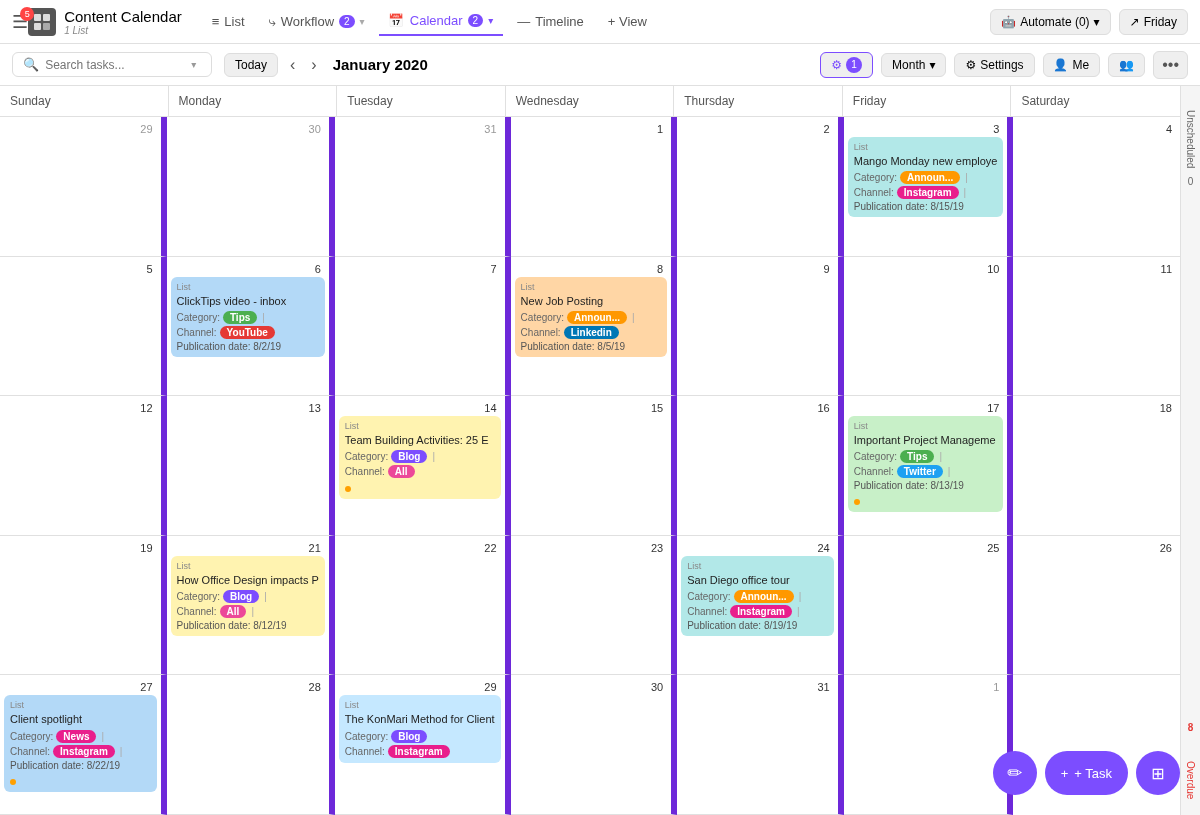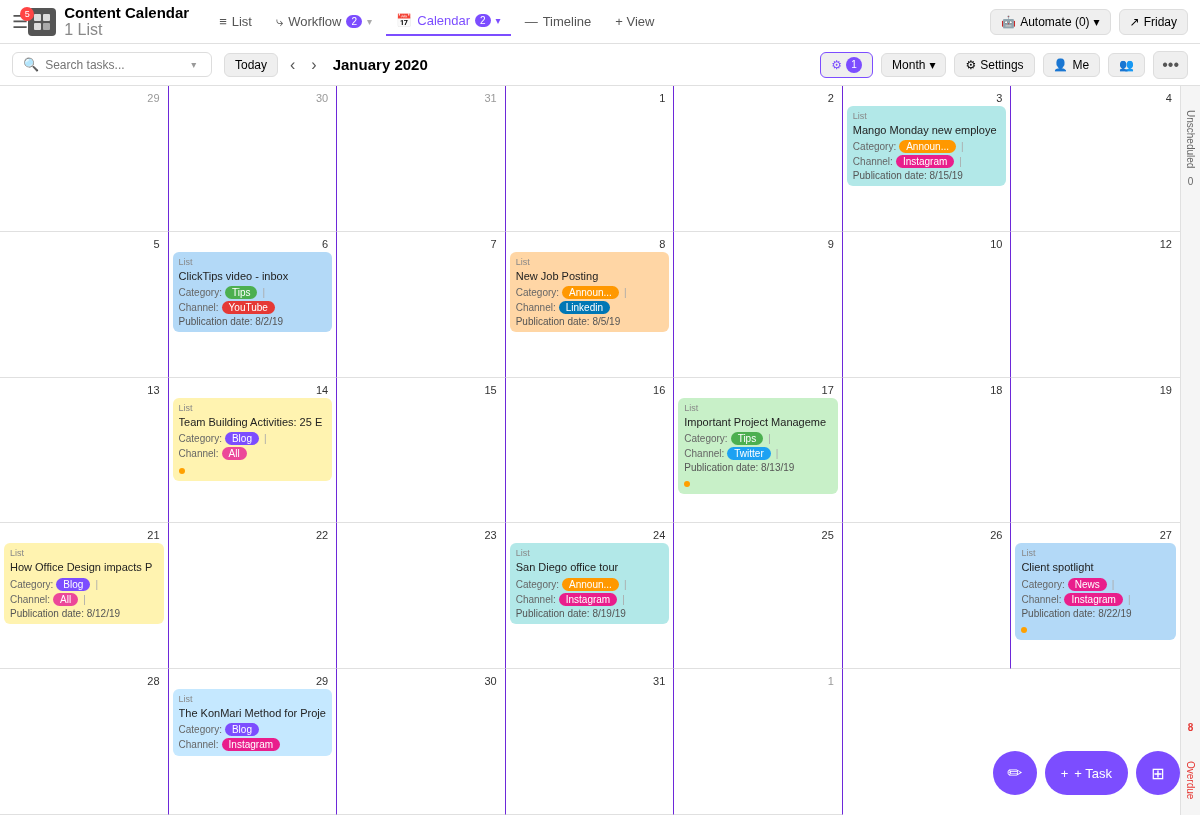--- a/index.html
+++ b/index.html
@@ -2,22 +2,22 @@
 <html><head>
   <meta charset="utf-8">
   <style>
     * { box-sizing: border-box; margin: 0; padding: 0; }
     body { font-family: -apple-system, BlinkMacSystemFont, 'Segoe UI', sans-serif; font-size: 13px; background: #fff; overflow: hidden; }
 
     
     .header { display: flex; align-items: center; padding: 0 12px; height: 44px; border-bottom: 1px solid #e0e0e0; background: #fff; }
     .notif-badge { position: absolute; top: -4px; right: -6px; background: #f44; color: #fff; border-radius: 50%; font-size: 9px; width: 14px; height: 14px; display: flex; align-items: center; justify-content: center; }
     .app-icon { width: 28px; height: 28px; background: #555; border-radius: 4px; display: flex; align-items: center; justify-content: center; color: #fff; font-size: 14px; margin-right: 8px; }
-    .title-area h1 { font-size: 15px; font-weight: 700; }
-    .title-area .subtitle { font-size: 16px; color: #888; }
+    .title-area h1 { font-size: 15px; font-weight: 400; }
+    .title-area .subtitle { font-size: 10px; color: #888; font-style: italic; }
     .nav-tabs { display: flex; align-items: center; gap: 4px; margin-left: 20px; }
     .nav-tab { display: flex; align-items: center; gap: 5px; padding: 6px 10px; border-radius: 6px; cursor: pointer; color: #555; font-size: 13px; text-decoration: none; }
     .nav-tab.active { color: #7c4dff; border-bottom: 2px solid #7c4dff; border-radius: 0; }
     .nav-tab .badge { background: #7c4dff; color: #fff; border-radius: 8px; padding: 1px 5px; font-size: 10px; }
     .nav-tab.active .badge { background: #7c4dff; }
     .header-right { margin-left: auto; display: flex; align-items: center; gap: 8px; }
     .automate-btn { display: flex; align-items: center; gap: 4px; padding: 5px 10px; border: 1px solid #ddd; border-radius: 6px; cursor: pointer; font-size: 12px; }
     .share-btn { display: flex; align-items: center; gap: 4px; padding: 5px 10px; border: 1px solid #ddd; border-radius: 6px; cursor: pointer; font-size: 12px; }
 
     
@@ -37,38 +37,38 @@
     .me-btn { display: flex; align-items: center; gap: 4px; padding: 4px 10px; border: 1px solid #ddd; border-radius: 6px; cursor: pointer; font-size: 12px; }
     .more-btn { padding: 4px 8px; border: 1px solid #ddd; border-radius: 6px; cursor: pointer; font-size: 16px; color: #555; }
 
     
     .calendar-wrapper { display: flex; height: calc(815px - 86px); }
     .calendar-main { flex: 1; overflow: hidden; display: flex; flex-direction: column; }
     .day-headers { display: grid; grid-template-columns: repeat(7, 1fr); border-bottom: 1px solid #e0e0e0; }
     .day-header { padding: 8px 10px; font-size: 12px; font-weight: 500; color: #555; border-right: 1px solid #e0e0e0; }
     .day-header:last-child { border-right: none; }
     .calendar-grid { display: grid; grid-template-columns: repeat(7, 1fr); grid-template-rows: repeat(5, 1fr); flex: 1; }
-    .day-cell { border-right: 1px solid #6d28d9; border-bottom: 1px solid #e0e0e0; padding: 4px; min-height: 120px; position: relative; vertical-align: top; }
+    .day-cell { border-right: 6px solid #6d28d9; border-bottom: 1px solid #e0e0e0; padding: 4px; min-height: 120px; position: relative; vertical-align: top; }
     .day-cell:nth-child(7n) { border-right: none; }
     .day-number { font-size: 11px; color: #999; text-align: right; padding: 2px 4px; }
     .day-number.current-month { color: #333; }
 
     
     .task-card { border-radius: 6px; padding: 5px 6px; margin-bottom: 4px; font-size: 11px; cursor: pointer; }
     .task-card.blue { background: #b3d9f7; }
     .task-card.orange { background: #ffd6a5; }
     .task-card.yellow { background: #fff3b0; }
     .task-card.teal { background: #b2e8e8; }
     .task-card.green { background: #c8f0c8; }
     .task-card.light-blue { background: #c5e8ff; }
     .task-card .list-label { font-size: 9px; color: #888; font-weight: 500; margin-bottom: 2px; }
     .task-card .task-title { font-size: 11px; font-weight: 500; color: #222; margin-bottom: 3px; line-height: 1.3; overflow: hidden; text-overflow: ellipsis; white-space: nowrap; }
     .task-card .task-field { font-size: 10px; color: #555; display: flex; align-items: center; gap: 3px; margin-top: 2px; flex-wrap: wrap; }
     .task-card .field-label { color: #666; }
-    .badge-pill { display: inline-flex; align-items: center; padding: 1px 7px; border-radius: 10px; font-size: 10px; font-weight: 400; color: #fff; }
+    .badge-pill { display: inline-flex; align-items: center; padding: 1px 7px; border-radius: 10px; font-size: 10px; font-weight: 700; color: #fff; }
     .badge-tips { background: #4caf50; }
     .badge-blog { background: #7c4dff; }
     .badge-news { background: #e91e8c; }
     .badge-announ { background: #ff9800; }
     .badge-youtube { background: #e53935; }
     .badge-linkedin { background: #0077b5; }
     .badge-instagram { background: #e91e8c; }
     .badge-twitter { background: #1da1f2; }
     .badge-all { background: #ec4899; }
     .task-card .pub-date { font-size: 10px; color: #555; margin-top: 2px; }
@@ -182,20 +182,29 @@
     <button class="me-btn">
       <span>👥</span>
     </button>
     <button class="more-btn">•••</button>
   </div>
 </div>
 
 <div class="calendar-wrapper">
   <div class="calendar-main">
 
+    <div class="day-headers">
+      <div class="day-header">Sunday</div>
+      <div class="day-header">Monday</div>
+      <div class="day-header">Tuesday</div>
+      <div class="day-header">Wednesday</div>
+      <div class="day-header">Thursday</div>
+      <div class="day-header">Friday</div>
+      <div class="day-header">Saturday</div>
+    </div>
 
     <div class="calendar-grid">
 
       <div class="day-cell">
           <div class="day-number">29</div>
         </div>
       <div class="day-cell">
           <div class="day-number">30</div>
         </div>
       <div class="day-cell">
@@ -268,20 +277,23 @@
           </div>
           <div class="pub-date">Publication date:  8/5/19</div>
         </div>
       </div>
       <div class="day-cell">
           <div class="day-number current-month">9</div>
         </div>
       <div class="day-cell">
           <div class="day-number current-month">10</div>
         </div>
+      <div class="day-cell">
+          <div class="day-number current-month">11</div>
+        </div>
 
       <div class="day-cell">
           <div class="day-number current-month">12</div>
         </div>
       <div class="day-cell">
           <div class="day-number current-month">13</div>
         </div>
       <div class="day-cell">
         <div class="day-number current-month">14</div>
         <div class="task-card yellow">
@@ -399,21 +411,21 @@
           <div style="margin-top:4px;"><span class="dot"></span></div>
         </div>
       </div>
       <div class="day-cell">
           <div class="day-number current-month">28</div>
         </div>
       <div class="day-cell">
         <div class="day-number current-month">29</div>
         <div class="task-card light-blue">
           <div class="list-label">List</div>
-          <div class="task-title">The KonMari Method for Proje</div>
+          <div class="task-title">The KonMari Method for Client</div>
           <div class="task-field">
             <span class="field-label">Category:</span>
             <span class="badge-pill badge-blog">Blog</span>
           </div>
           <div class="task-field">
             <span class="field-label">Channel:</span>
             <span class="badge-pill badge-instagram">Instagram</span>
           </div>
         </div>
       </div>

